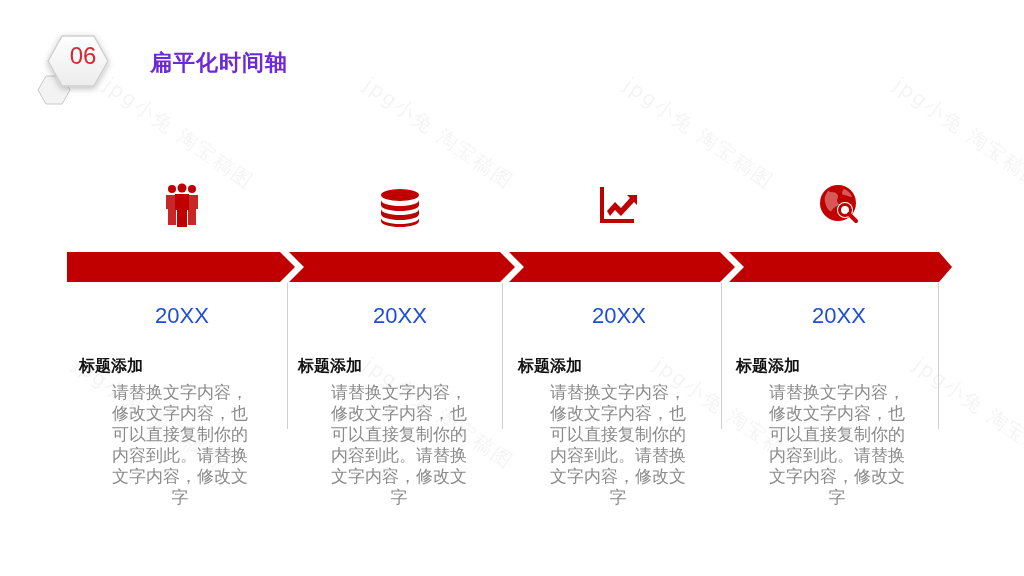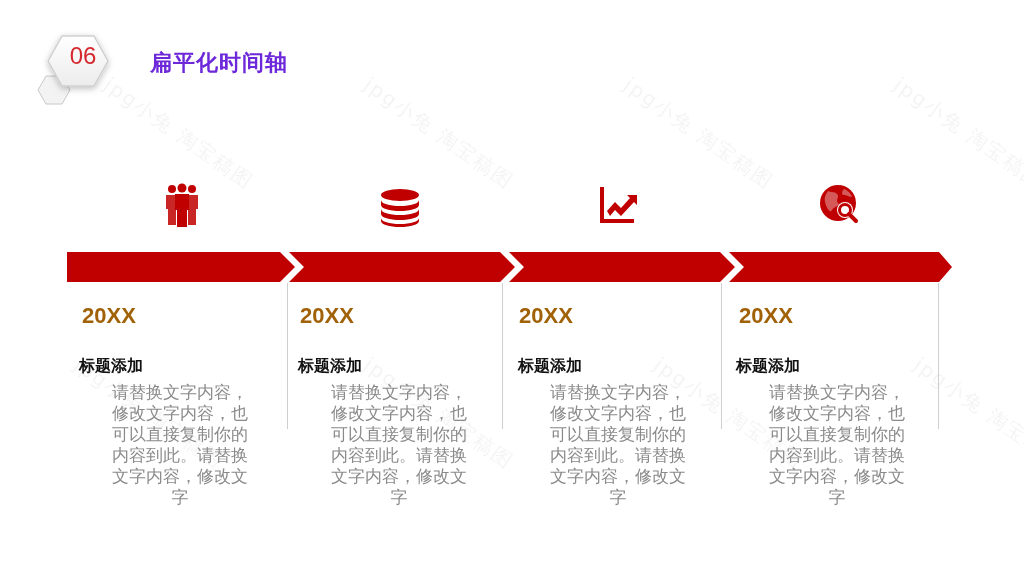--- a/index.html
+++ b/index.html
@@ -19,22 +19,22 @@
       font-size: 24px; color: #d42a2f; font-family: "Liberation Sans", sans-serif;
     }
     .page-title {
       position: absolute; left: 150px; top: 48px; font-size: 22px; font-weight: bold;
       color: #6d28d9; font-family: "DejaVu Sans", sans-serif; letter-spacing: 1px;
     }
 
     .arrow-band { position: absolute; left: 67px; top: 252px; width: 890px; height: 30px; }
     .divider { position: absolute; top: 283px; width: 1px; height: 146px; background: #cfcfcf; }
     .year {
-      position: absolute; top: 303px; width: 200px; text-align: left;
-      font-size: 22px; font-weight: bold; color: #a16207;
+      position: absolute; top: 303px; width: 200px; text-align: center;
+      font-size: 22px; font-weight: normal; color: #1d4ed8;
       font-family: "Liberation Sans", sans-serif;
     }
     .card-title {
       position: absolute; top: 356px; width: 200px; 
       font-size: 16px; font-weight: bold; color: #111;
     }
     .card-desc {
       position: absolute; top: 382px; width: 150px; text-align: center;
       font-size: 17px; line-height: 21px; color: #8a8a8a;
     }

